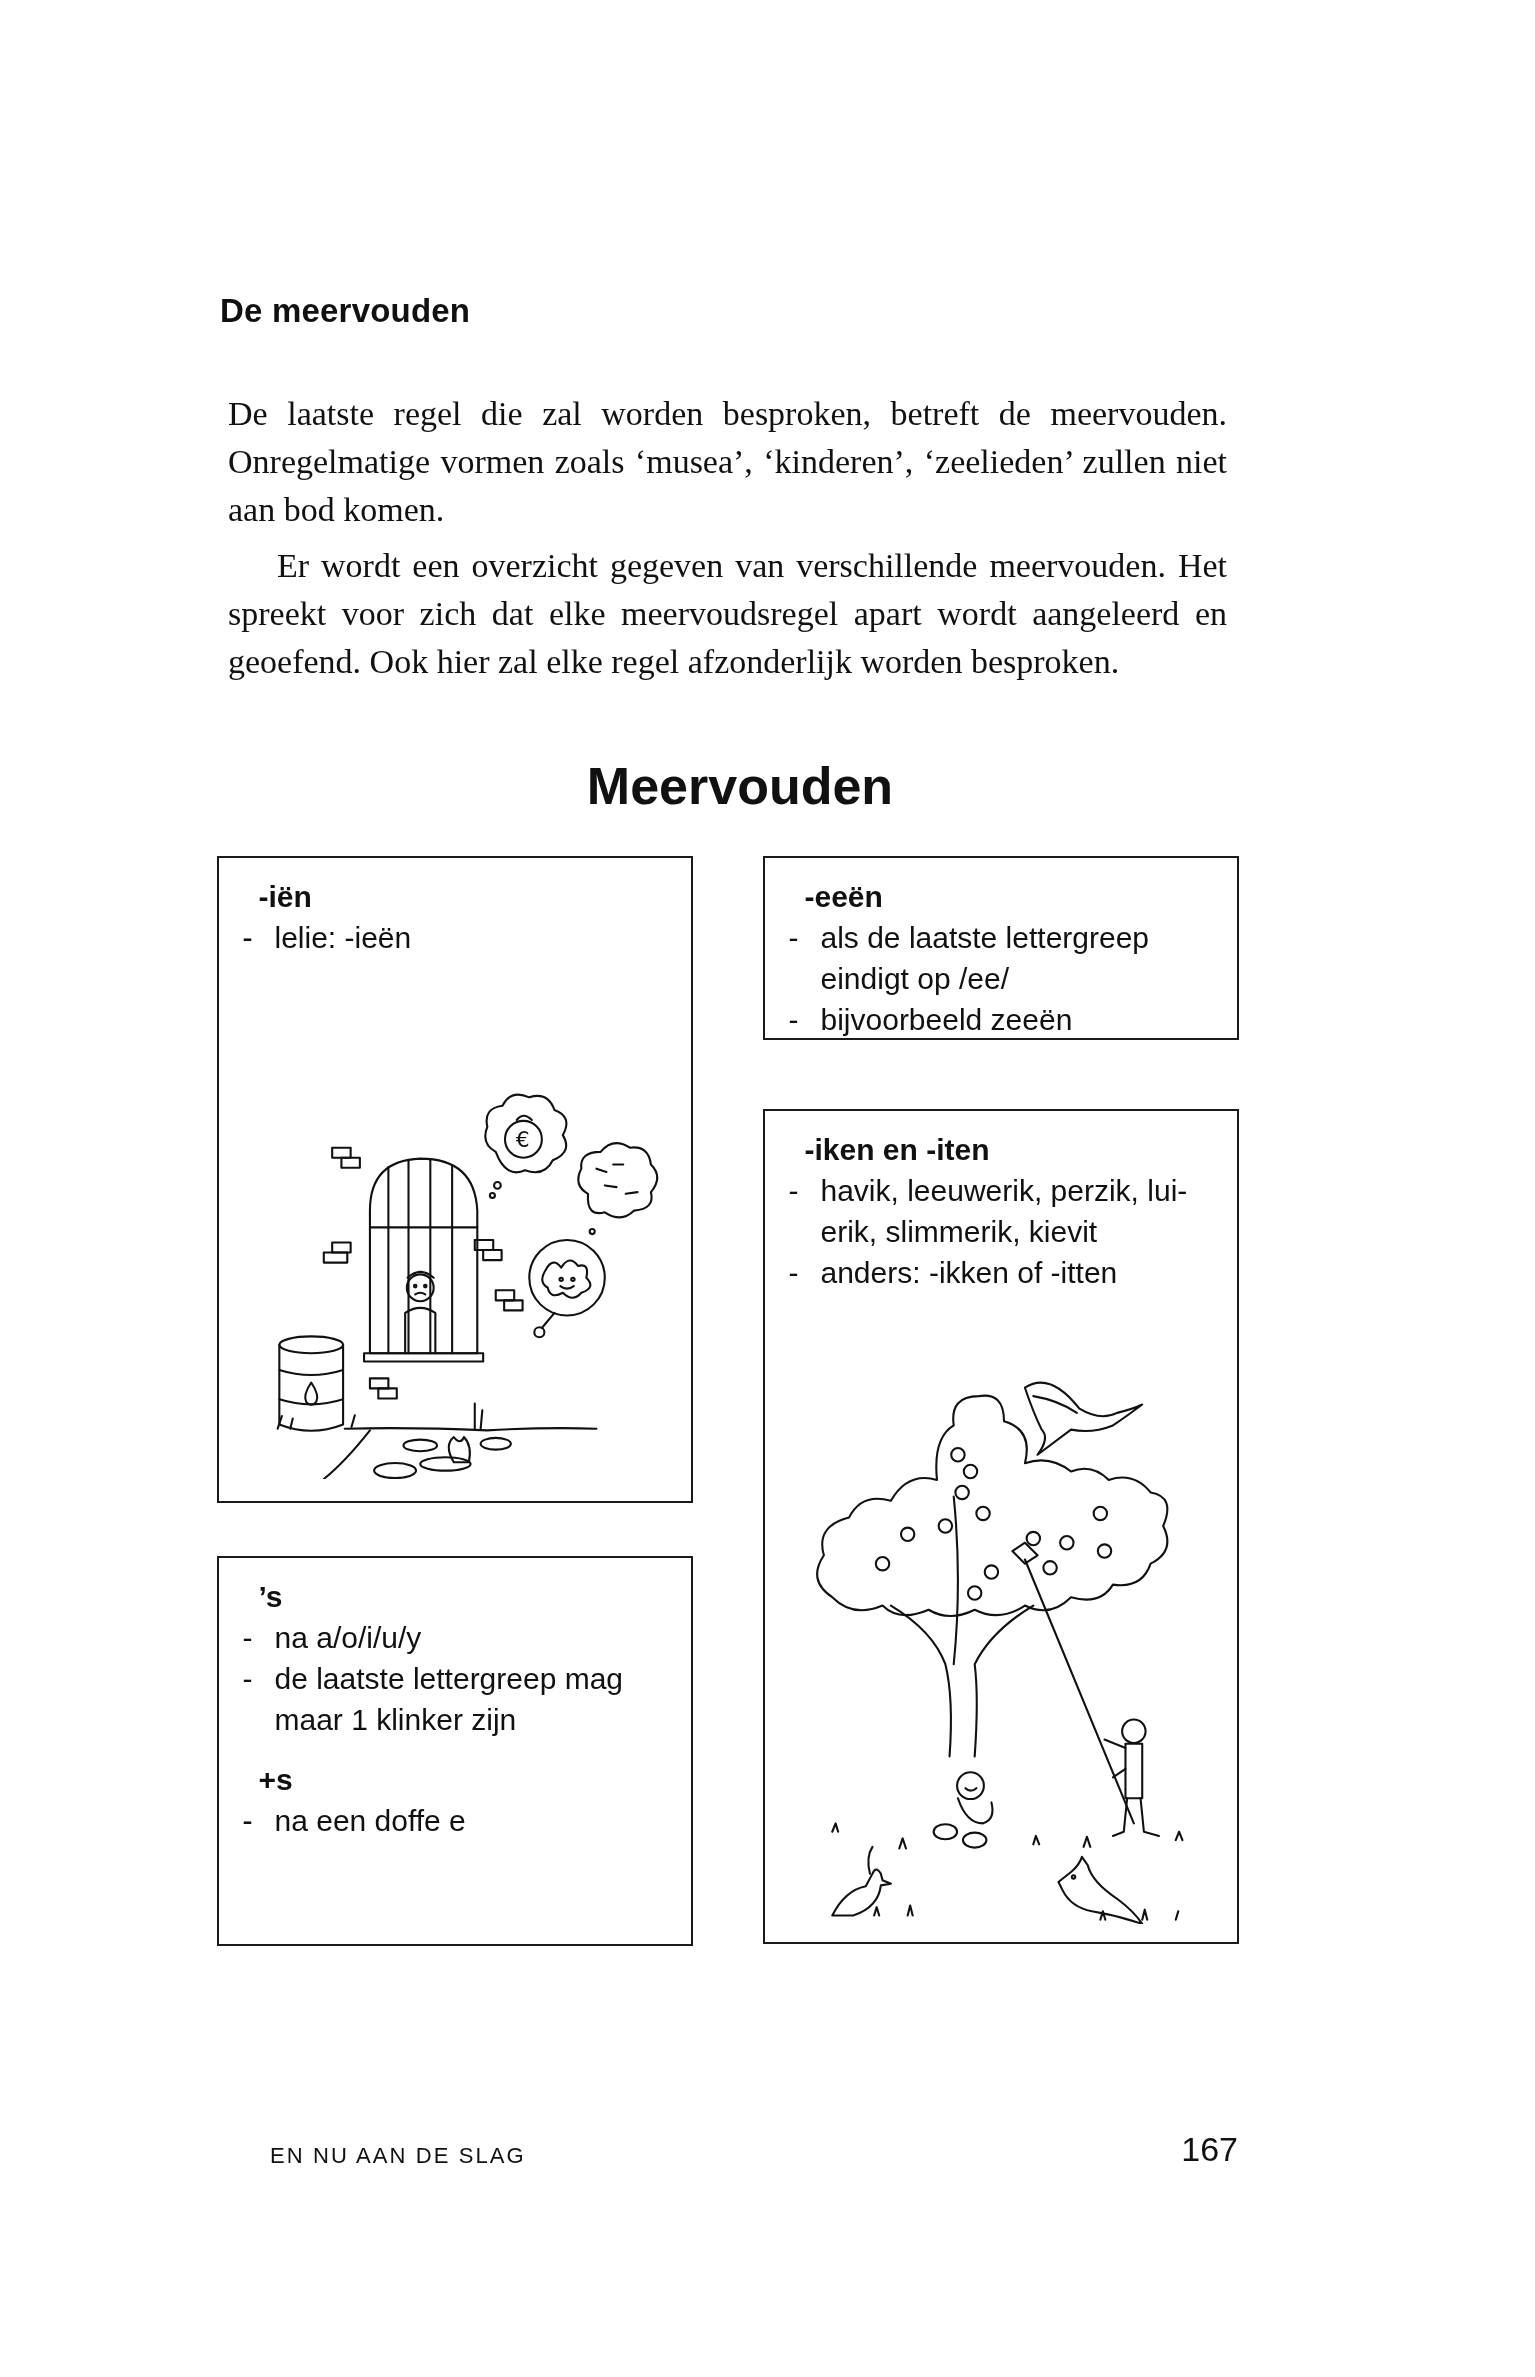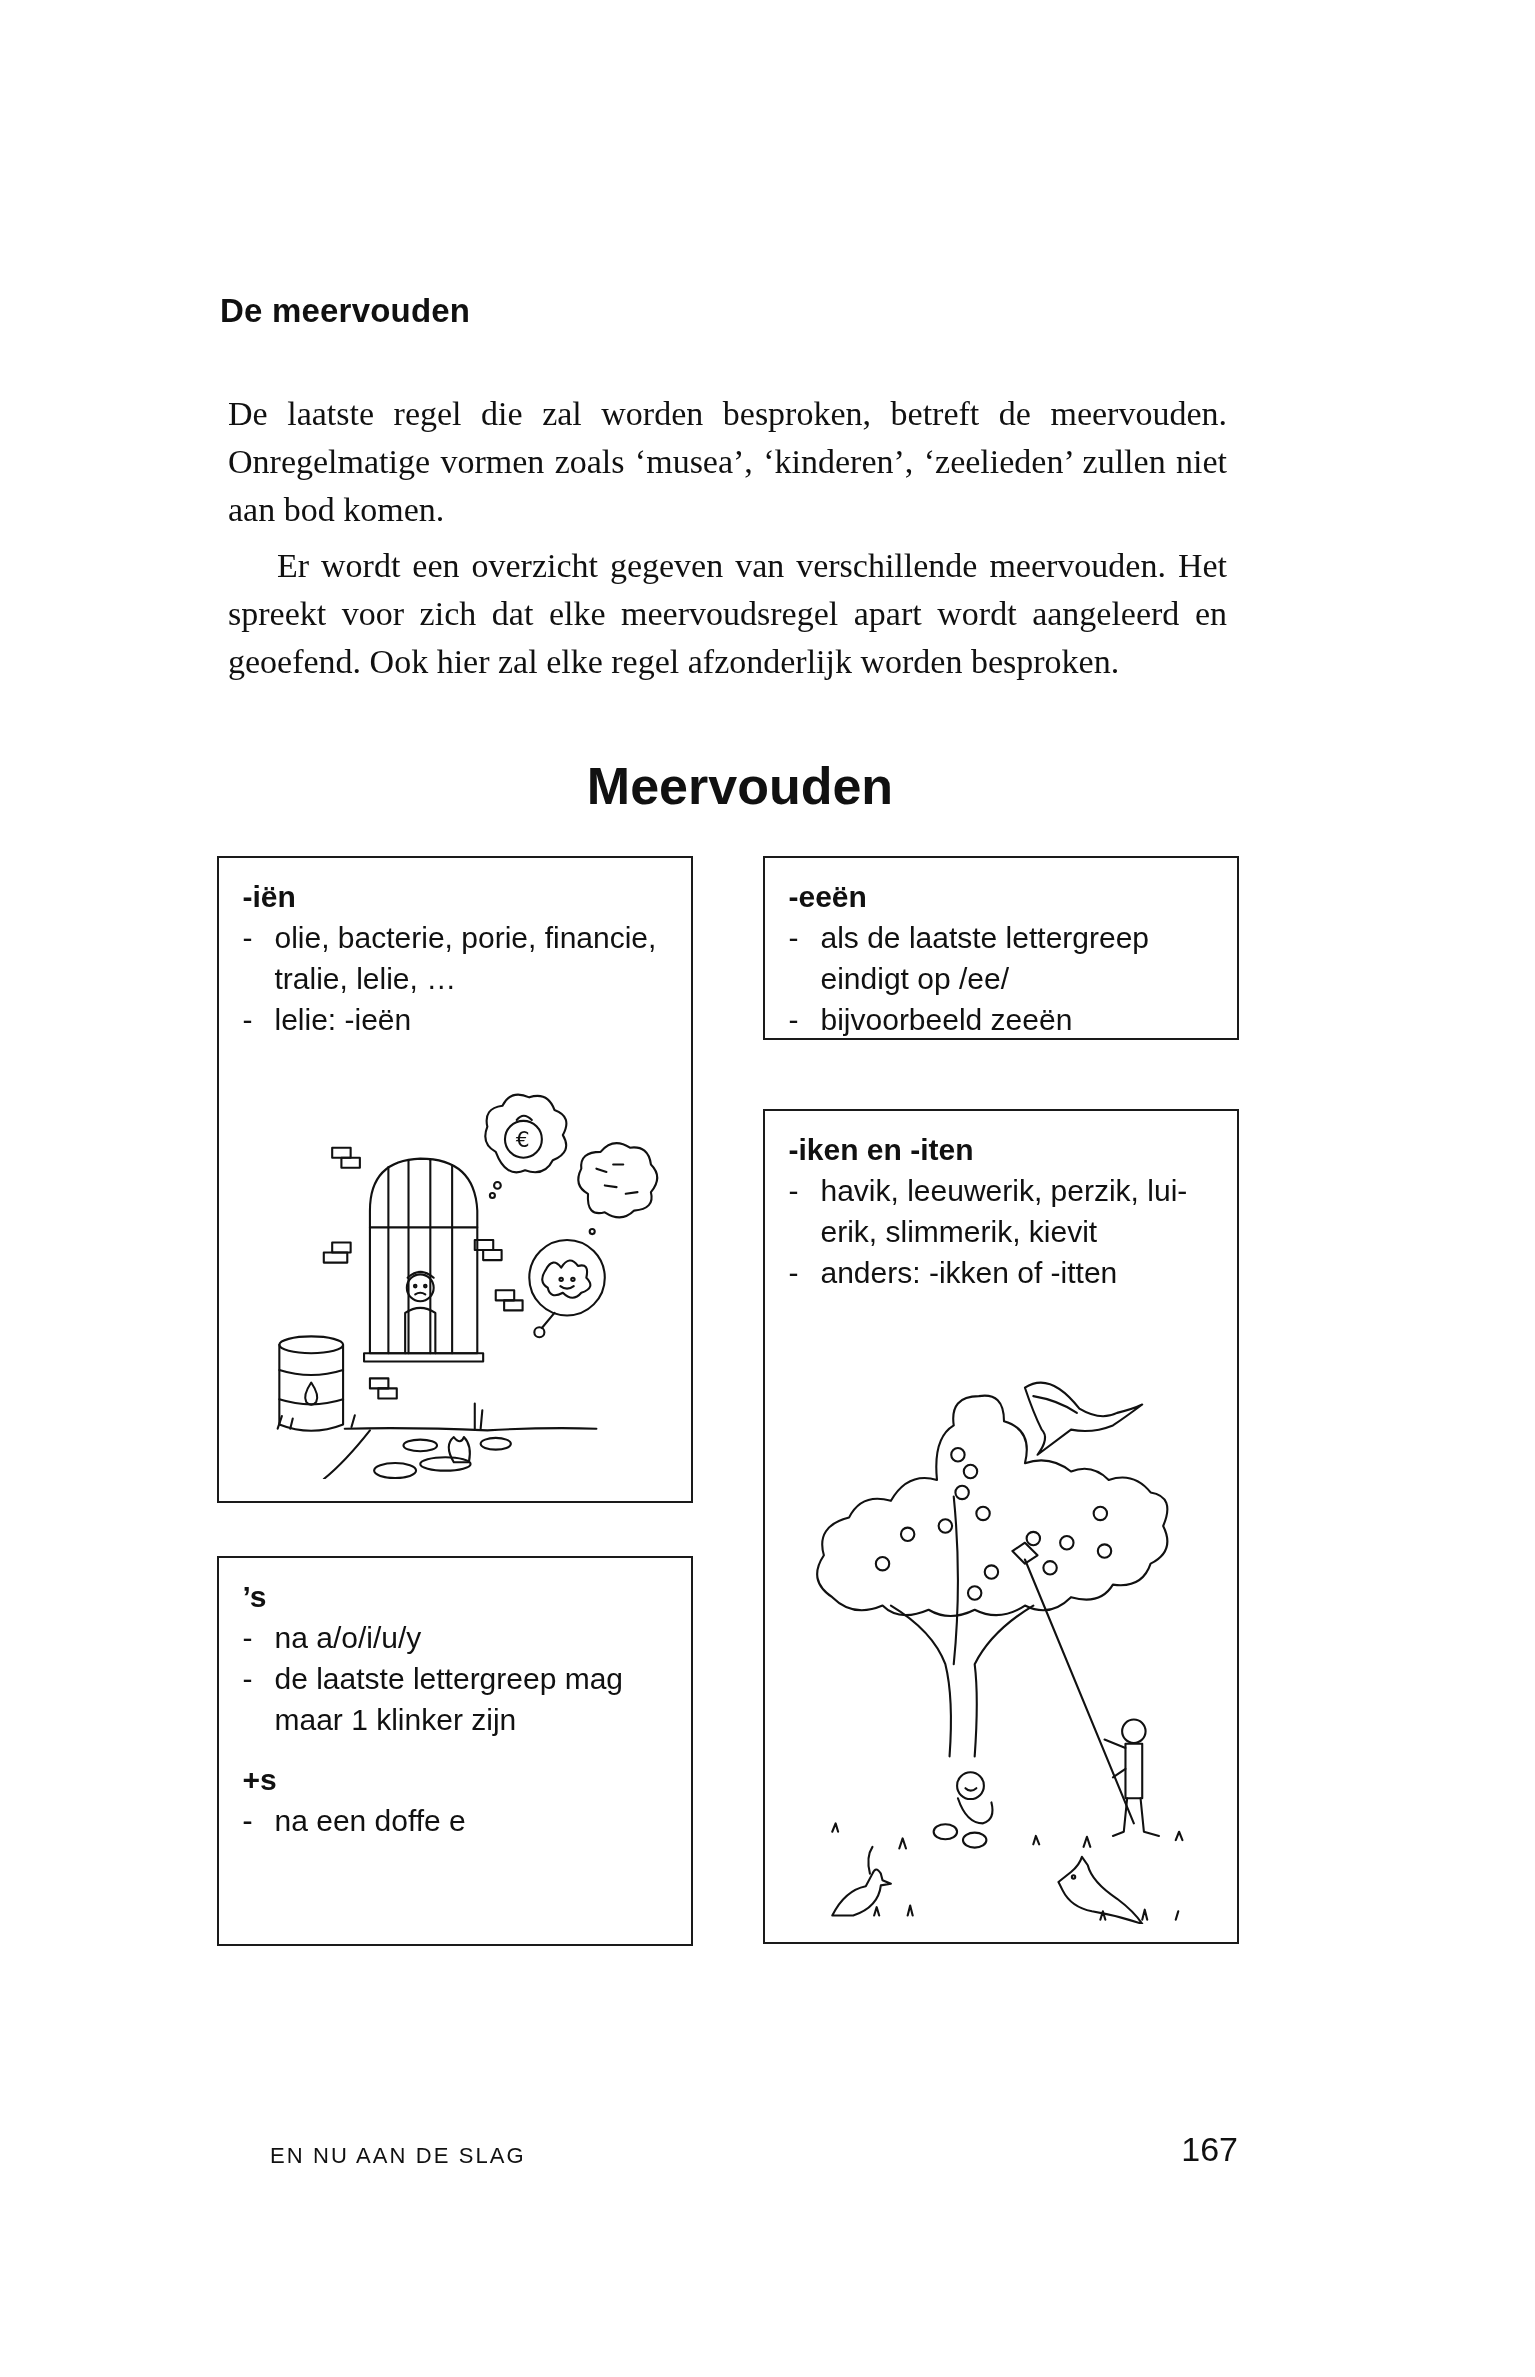--- a/index.html
+++ b/index.html
@@ -11,21 +11,21 @@
   #section-heading { left: 220px; top: 292px; font-size: 33px; font-weight: bold; letter-spacing: 0.2px; }
 
   #body-text { left: 220px; top: 382px; width: 1015px; font-size: 34px; line-height: 48px; }
   #body-text p { margin: 8px; text-align: justify; text-align-last: left; }
   #body-text p + p { text-indent: 49px; }
 
   #figure-title { left: 12px; width: 1456px; top: 756px; text-align: center; font-size: 52px; font-weight: bold; }
 
   .box { position: absolute; border: 2.5px solid #1a1a1a; box-sizing: border-box; background: #fff; }
   .box-inner { padding: 18.4px 25px 0 23.5px; font-size: 30px; line-height: 41px; }
-  .rule-title { font-weight: bold; }
+  .rule-title { font-weight: bold; margin-left: 16px; }
   .rule-list { list-style: none; margin: 0; padding: 0; }
   .rule-list li { position: relative; padding-left: 32px; }
   .rule-list li .dash { position: absolute; left: 0; top: 0; }
   .rule-gap { height: 18.4px; }
 
   #box-ien   { left: 217px; top: 856px; width: 476px; height: 647px; }
   #box-eeen  { left: 763px; top: 856px; width: 476px; height: 184px; }
   #box-iken  { left: 763px; top: 1109px; width: 476px; height: 835px; }
   #box-s     { left: 217px; top: 1556px; width: 476px; height: 390px; }
 
@@ -45,21 +45,21 @@
   <p>De laatste regel die zal worden besproken, betreft de meervouden. Onregelmatige vormen zoals ‘musea’, ‘kinderen’, ‘zeelieden’ zullen niet aan bod komen.</p>
   <p>Er wordt een overzicht gegeven van verschillende meervouden. Het spreekt voor zich dat elke meervoudsregel apart wordt aangeleerd en geoefend. Ook hier zal elke regel afzonderlijk worden besproken.</p>
 </div>
 
 <div id="figure-title" class="abs sans">Meervouden</div>
 
 <div id="box-ien" class="box sans">
   <div class="box-inner">
     <div class="rule-title">-iën</div>
     <ul class="rule-list">
-      <li><span class="dash">-</span><span>olie, bacterie, porie, financie, tralie, lelie, …</span></li>
+      <li><span class="dash">-</span></li>
       <li><span class="dash">-</span><span>lelie: -ieën</span></li>
     </ul>
   </div>
   <svg id="illus-ien" class="illus" viewBox="0 0 510 490" fill="none" stroke="#111" stroke-width="2.5" stroke-linecap="round" stroke-linejoin="round">
 
     <g>
       <path d="M150 340 L150 170 Q150 110 210 108 Q275 108 278 170 L278 340 Z"></path>
       <line x1="150" y1="190" x2="278" y2="190"></line>
       <line x1="172" y1="118" x2="172" y2="340"></line>
       <line x1="196" y1="110" x2="196" y2="340"></line>

